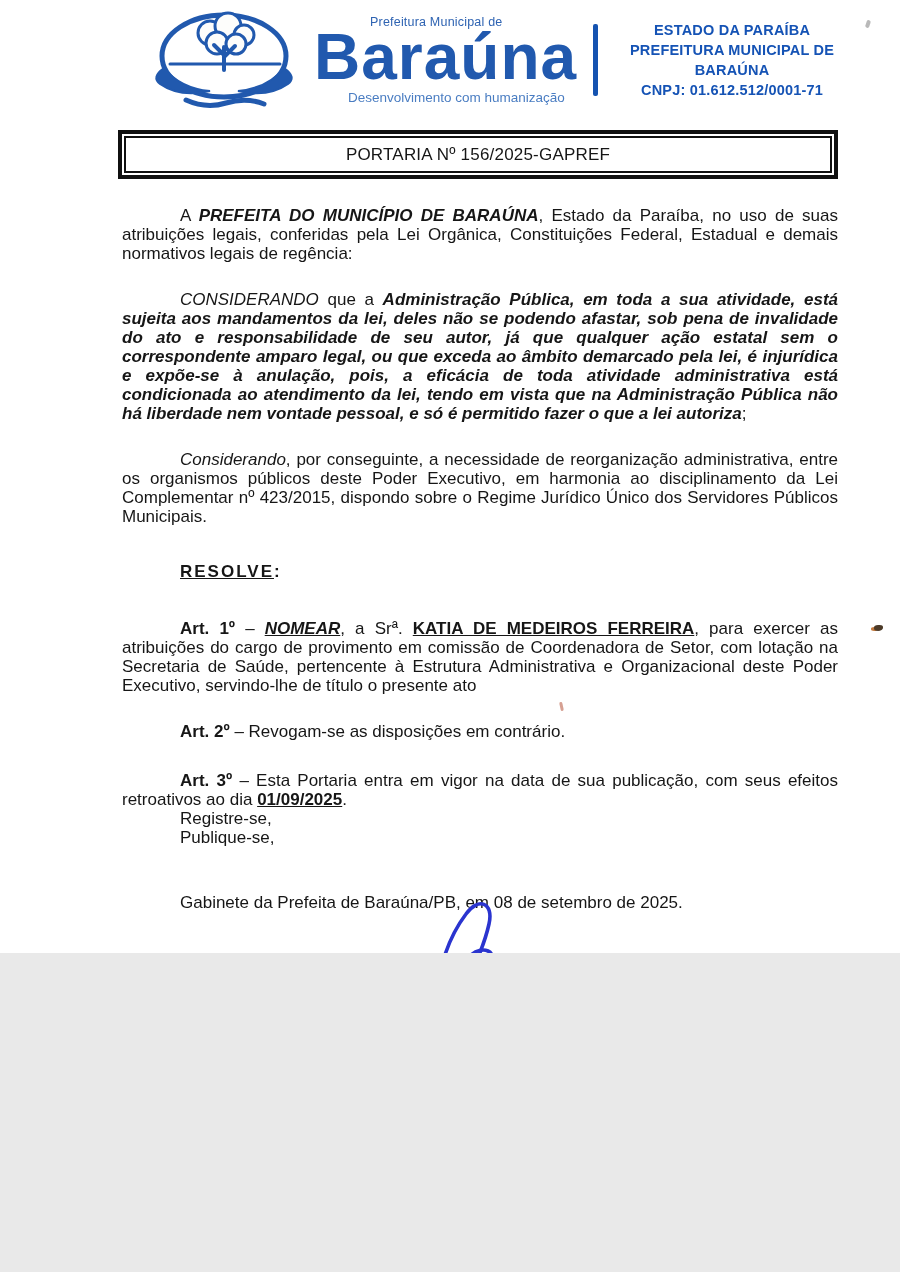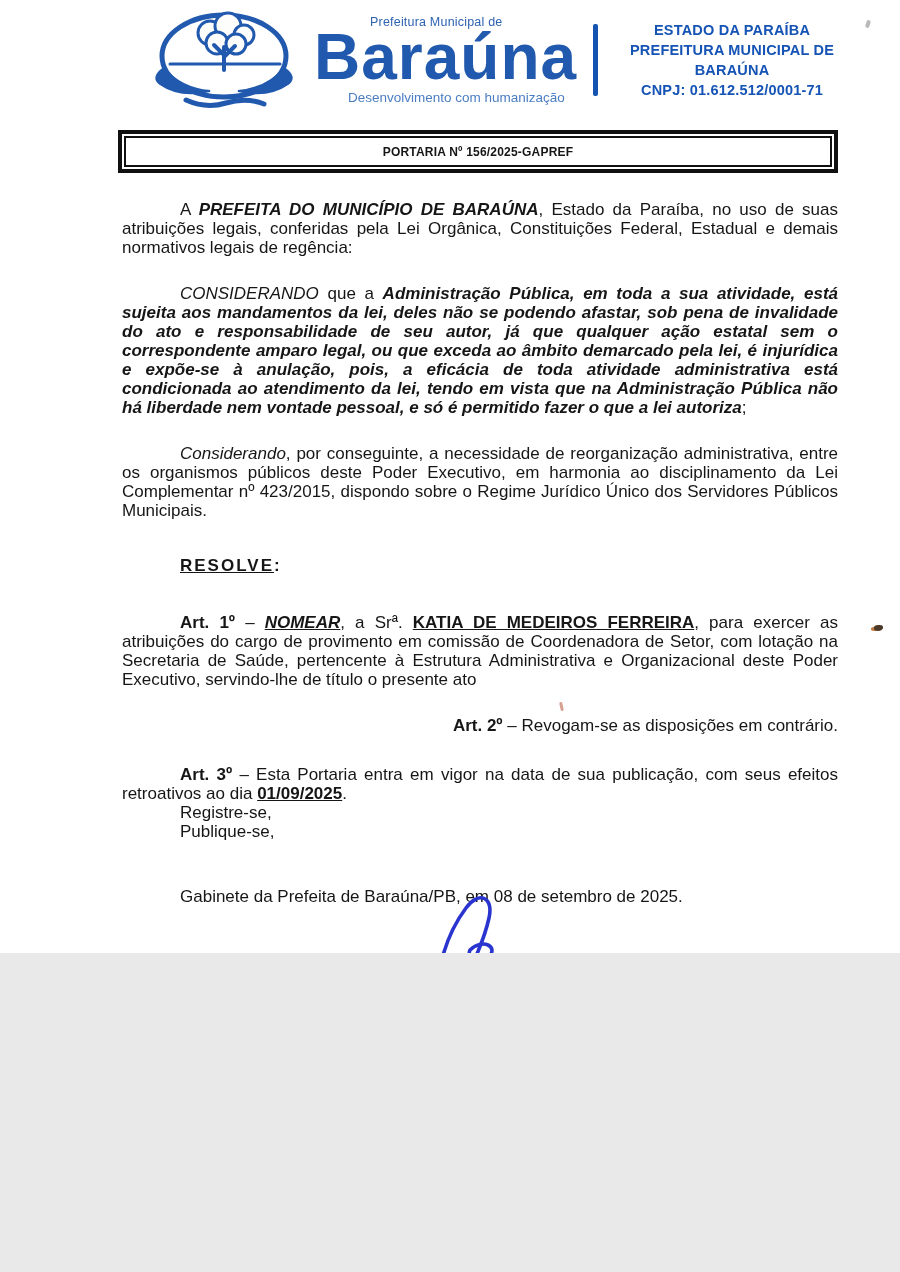--- a/index.html
+++ b/index.html
@@ -45,32 +45,32 @@
   .title-box {
     margin:20px 62px 0 118px;
     border:4px solid #101010;
     padding:2px;
     background:#fff;
   }
   .title-box-inner {
     border:2px solid #101010;
     text-align:center;
     padding:7px 4px 6px 4px;
-    font-weight:bold; font-size:12px; letter-spacing:.2px;
+    font-weight:normal; font-size:17px; letter-spacing:.2px;
   }
   
   .doc-body {
     margin:20px 62px 0 122px;
     font-size:17px; line-height:19px;
     text-align:justify;
   }
   .doc-body p { text-indent:58px; margin-top:27px; }
   p.resolve-line { margin-top:36px; text-indent:58px; text-align:left; }
   p.art1 { margin-top:38px; }
-  p.art2 { text-align:right; }
+  p.art2 { text-align:left; }
   p.art3 { margin-top:30px; }
   .closing-line { text-indent:58px; text-align:left; }
   p.gabinete { margin-top:46px; text-align:left; }
   .bi { font-weight:bold; font-style:italic; }
   .it { font-style:italic; }
   .b  { font-weight:bold; }
   .bu { font-weight:bold; text-decoration:underline; }
   .biu{ font-weight:bold; font-style:italic; text-decoration:underline; }
   .resolve-word {
     font-weight:bold; text-decoration:underline;

